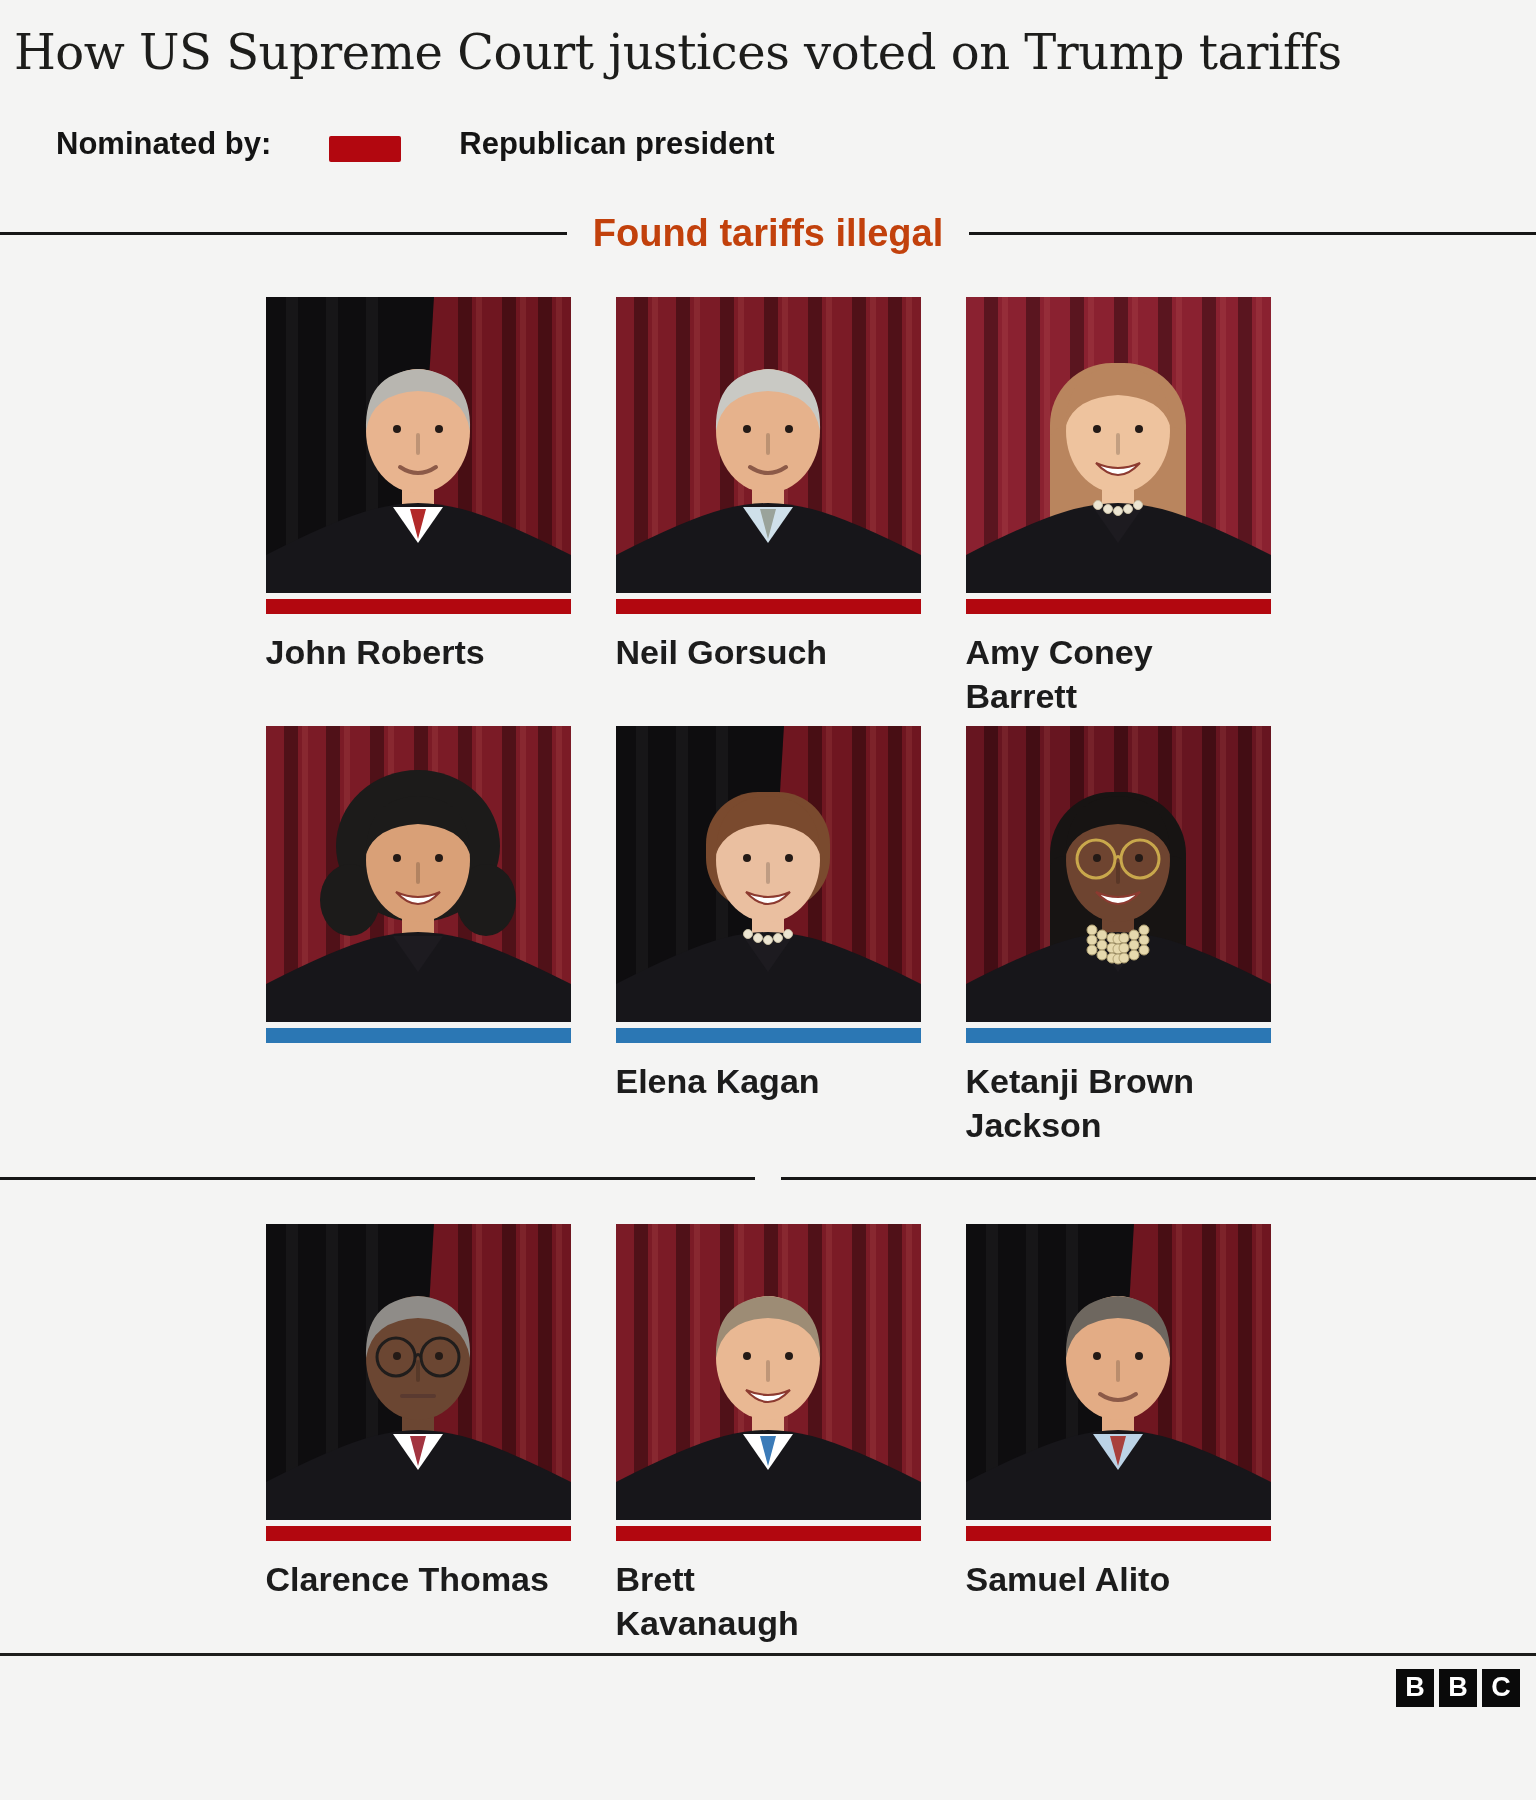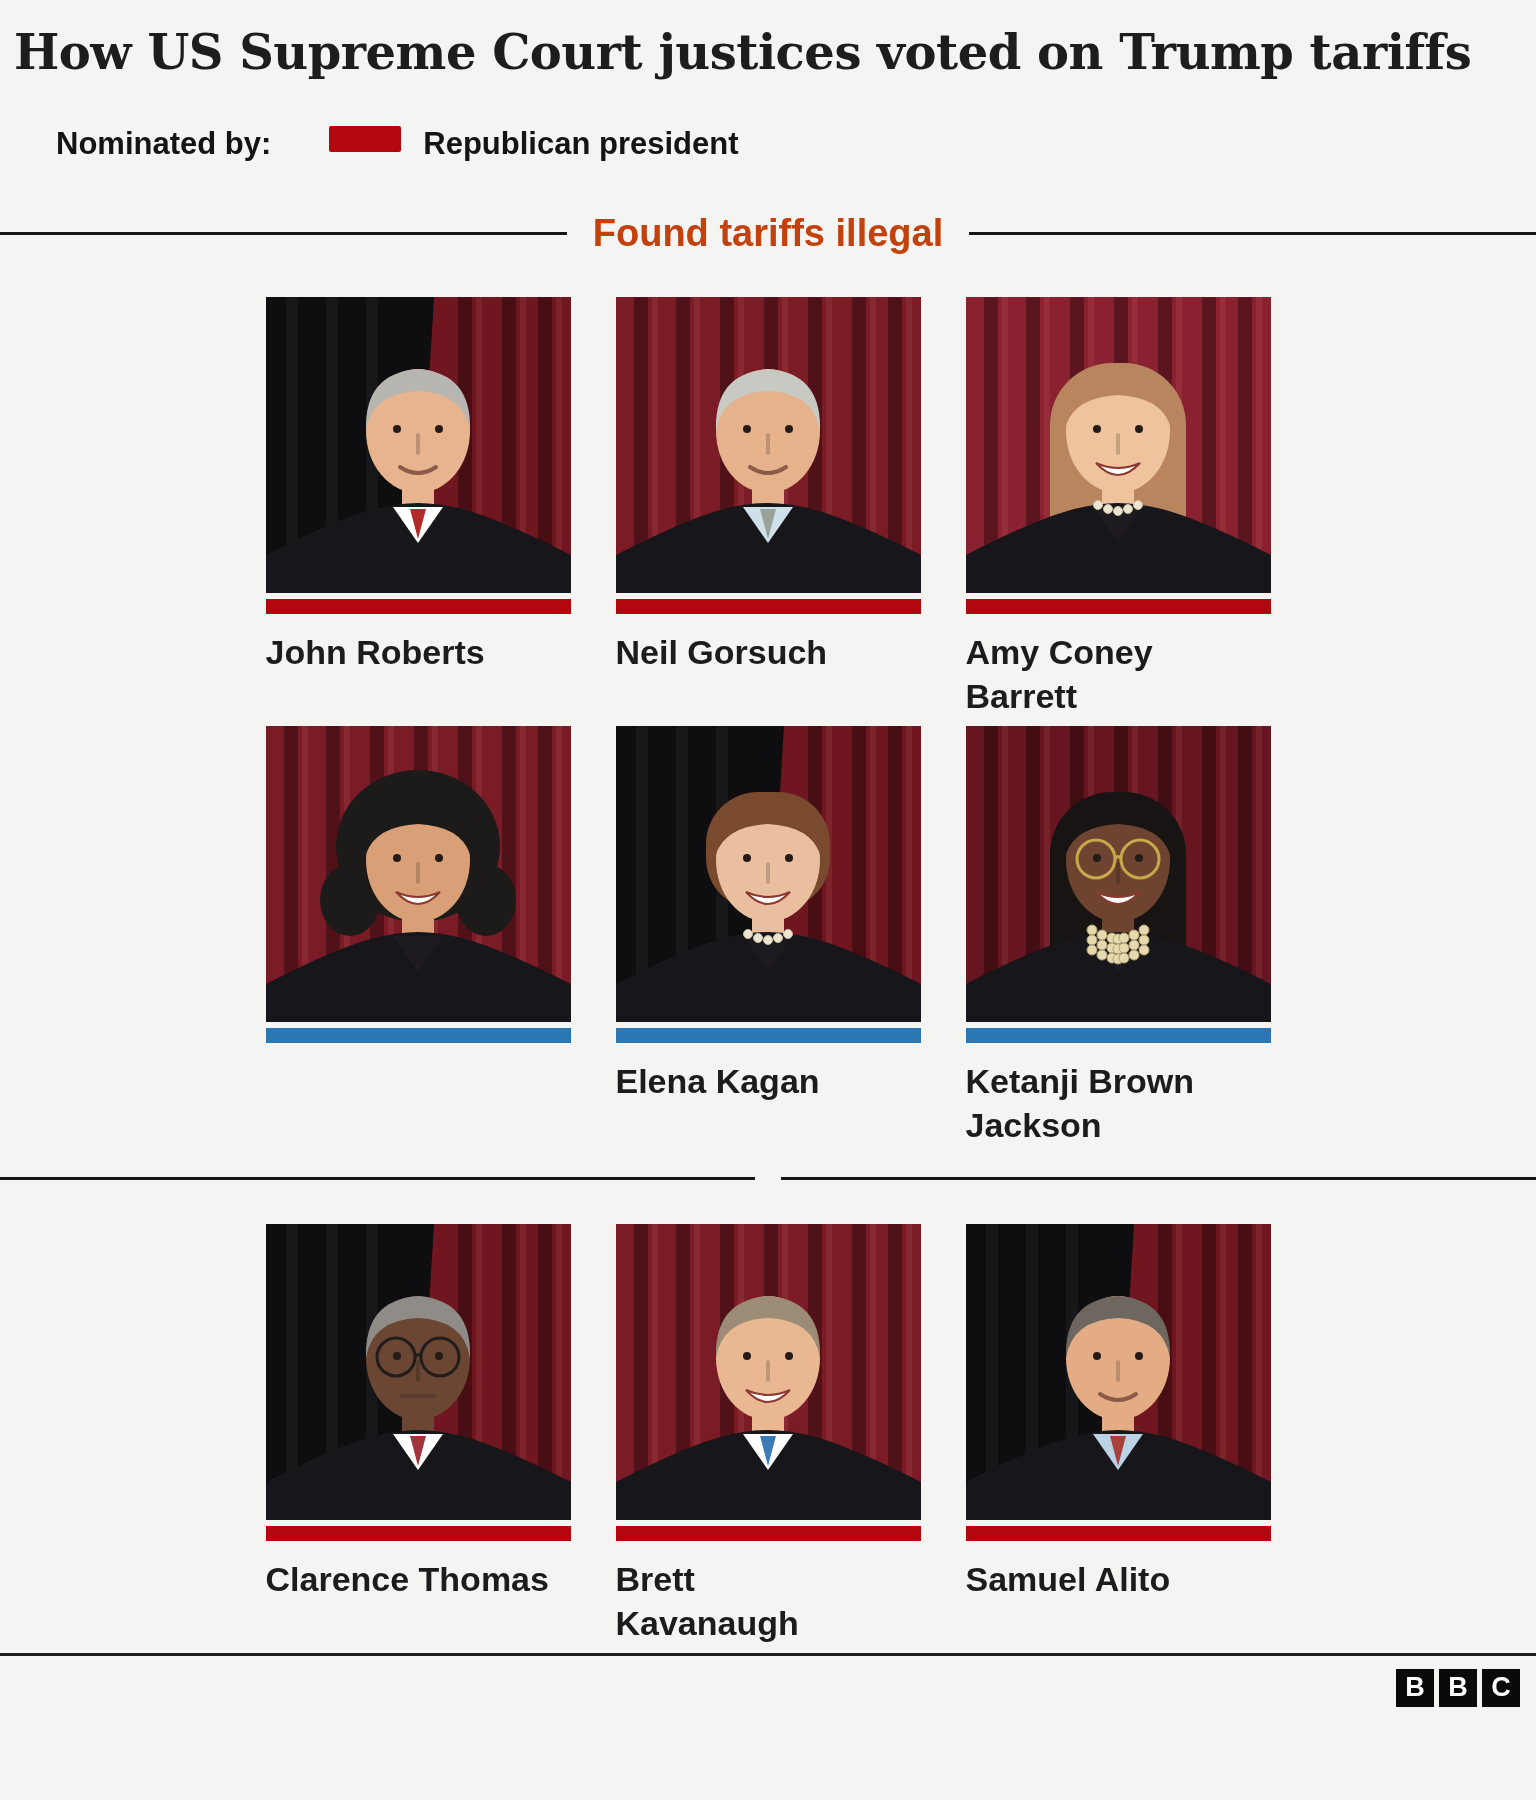--- a/index.html
+++ b/index.html
@@ -1,26 +1,26 @@
 <!DOCTYPE html>
 <html><head>
 <meta charset="utf-8">
 <style>
   html,body{margin:0;padding:0;}
   .page{
     width:1536px;height:1800px;background:#f4f4f3;overflow:hidden;
     font-family:"Liberation Sans",sans-serif;color:#1d1d1b;position:relative;
   }
   .title{
-    font-family:"DejaVu Serif",serif;font-weight:bold;font-size:48px;
+    font-family:"DejaVu Serif",serif;font-weight:normal;font-size:48px;
     line-height:1.2;letter-spacing:-0.5px;margin:24px 16px 0 14px;color:#1d1d1b;
   }
   .legend{display:flex;align-items:center;margin:44px 0 0 56px;}
   .legend-label{font-size:31px;font-weight:bold;color:#141414;}
-  .legend-item{display:flex;align-items:flex-start;}
+  .legend-item{display:flex;align-items:flex-end;gap:36px;}
   .legend-item .swatch{width:72px;height:26px;border-radius:2px;margin-right:22px;}
   .legend-item .swatch-label{font-size:31px;font-weight:bold;color:#141414;}
   .li-1{margin-left:58px;} .li-2{margin-left:56px;}
   .sec-head{display:flex;align-items:center;gap:26px;}
   .sec-head .rule{flex:1;height:3px;background:#161616;}
   .sec-head h2{margin:0;font-size:38px;font-weight:bold;color:#c2410c;white-space:nowrap;}
   .sh-1{margin-top:50px;} .sh-2{margin-top:30px;}
   .grid{width:1005px;margin:42px auto 0 auto;display:flex;flex-wrap:wrap;column-gap:45px;row-gap:8px;}
   .g-2{margin-top:44px;}
   .card{width:305px;margin:0;}

